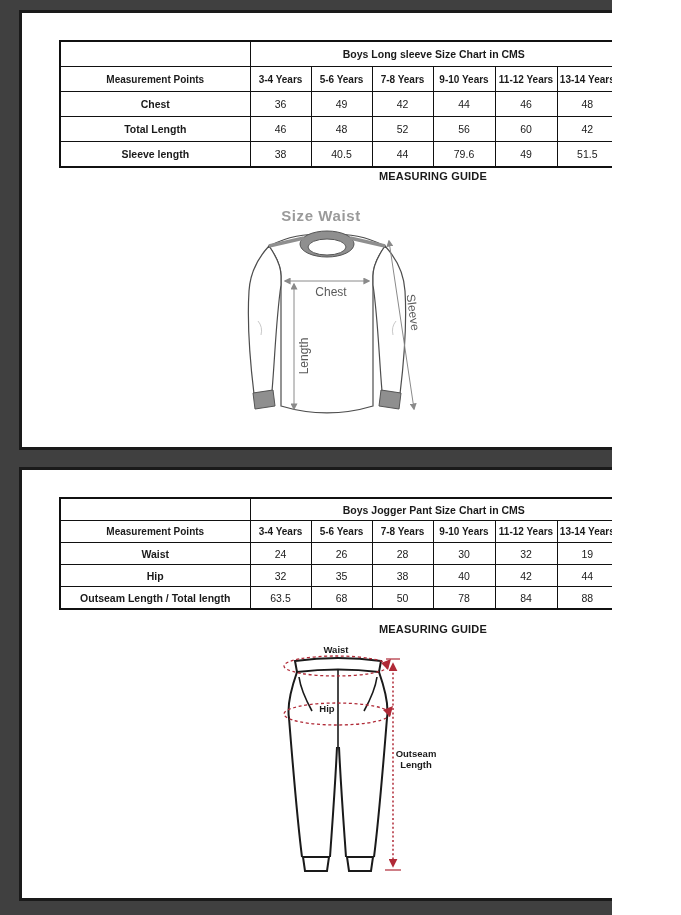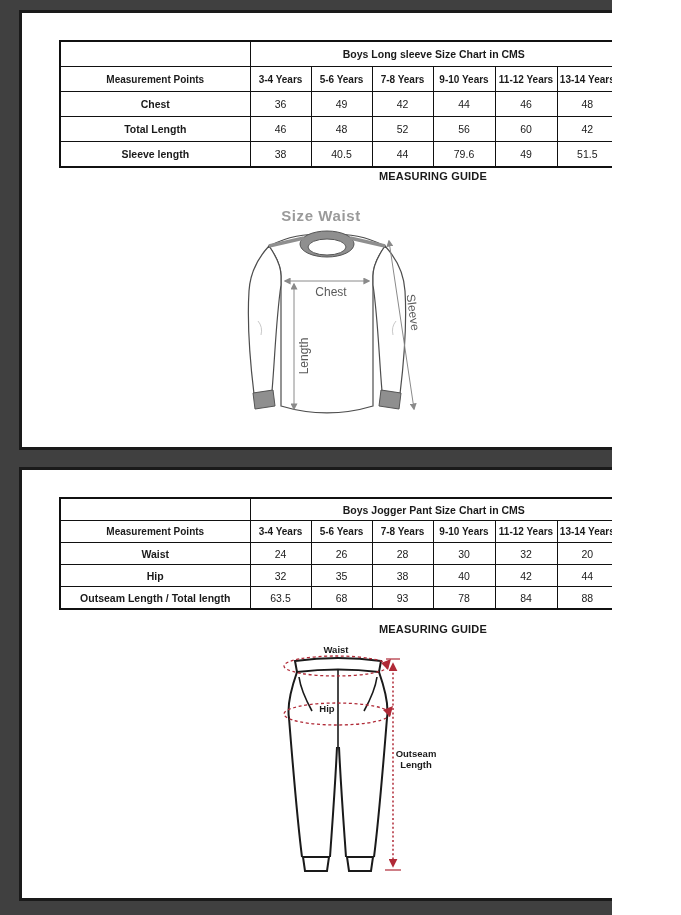--- a/index.html
+++ b/index.html
@@ -180,36 +180,36 @@
         <td>11-12 Years</td>
         <td>13-14 Years</td>
       </tr>
       <tr>
         <td class="row-label">Waist</td>
         <td class="num">24</td>
         <td class="num">26</td>
         <td class="num">28</td>
         <td class="num">30</td>
         <td class="num">32</td>
-        <td class="num">20</td>
+        <td class="num">19</td>
       </tr>
       <tr>
         <td class="row-label">Hip</td>
         <td class="num">32</td>
         <td class="num">35</td>
         <td class="num">38</td>
         <td class="num">40</td>
         <td class="num">42</td>
         <td class="num">44</td>
       </tr>
       <tr>
         <td class="row-label">Outseam Length / Total length</td>
         <td class="num">63.5</td>
         <td class="num">68</td>
-        <td class="num">93</td>
+        <td class="num">50</td>
         <td class="num">78</td>
         <td class="num">84</td>
         <td class="num">88</td>
       </tr>
     </tbody>
       </table>
 
     <div class="measuring-guide">MEASURING GUIDE</div>
 
     <svg class="pants" width="190" height="258" viewBox="0 0 190 258" xmlns="http://www.w3.org/2000/svg">

